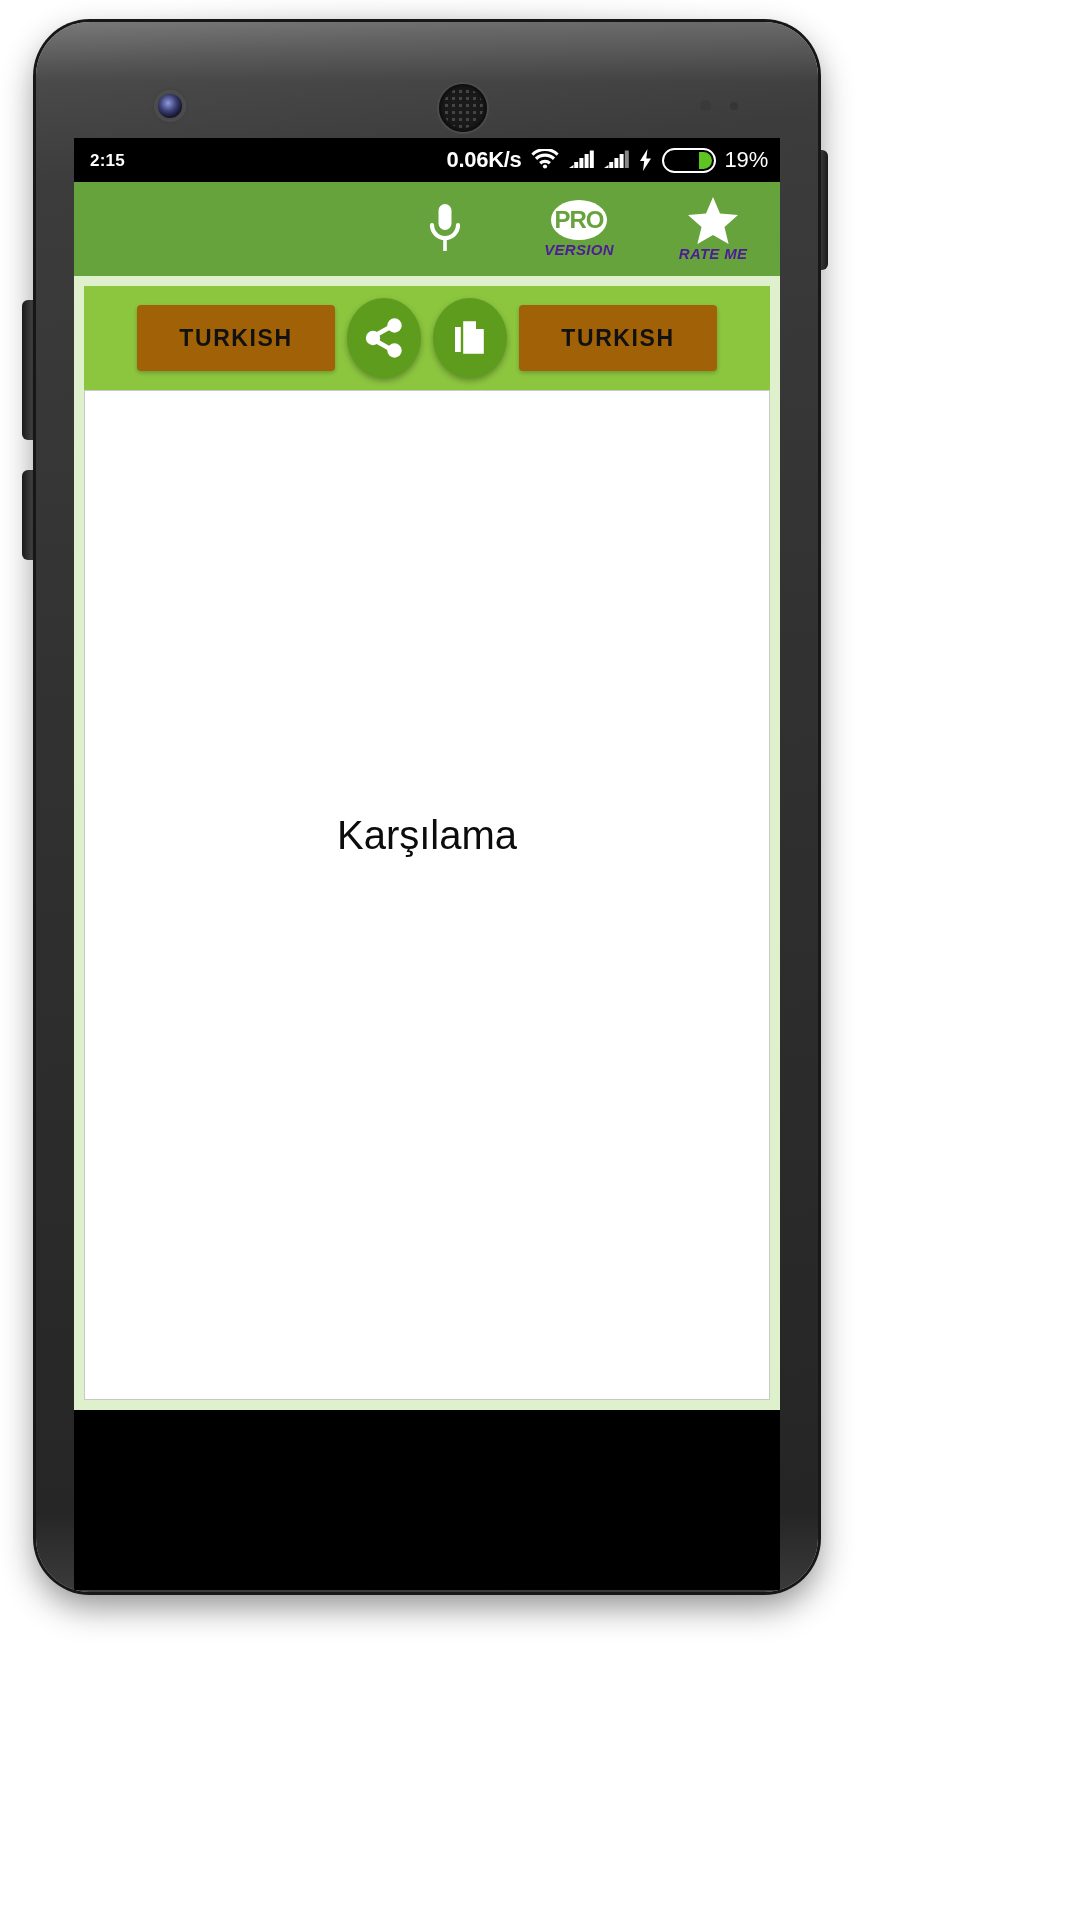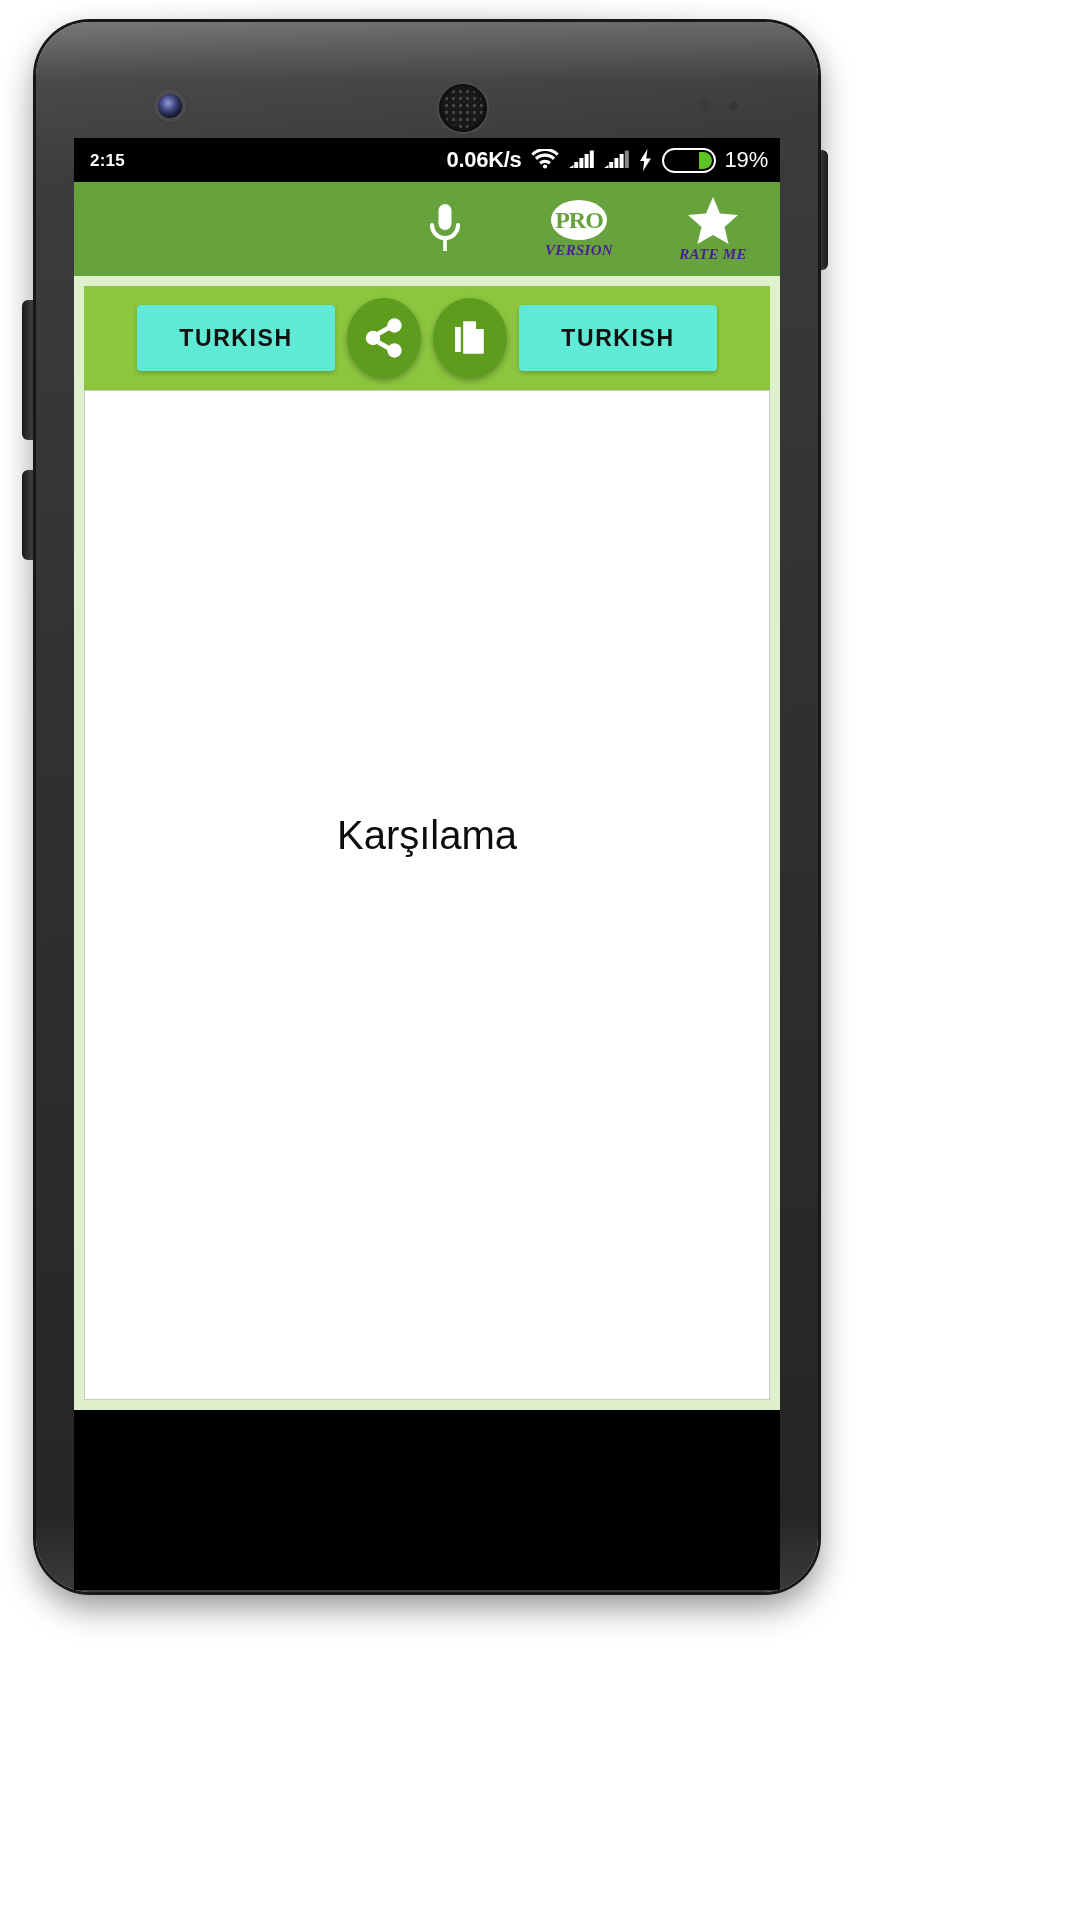--- a/index.html
+++ b/index.html
@@ -218,21 +218,20 @@
     box-sizing: border-box;
     gap: 48px;
   }
   .appbar-action {
     width: 86px;
     display: flex;
     flex-direction: column;
     align-items: center;
     justify-content: center;
     gap: 2px;
-    font-family: Liberation Serif, serif;
   }
   .mic-icon { display:block; width: 36px; height: 54px; }
   .pro-badge {
     width: 56px;
     height: 40px;
     border-radius: 50%;
     background: #ffffff;
     color: #66a33c;
     font-size: 24px;
     font-weight: bold;
@@ -299,21 +298,21 @@
     align-items: center;
     justify-content: center;
     gap: 12px;
     padding: 0 10px;
     box-sizing: border-box;
     position: relative;
   }
   .lang-btn {
     width: 198px;
     height: 66px;
-    background: #5eead4;
+    background: #a16207;
     border: none;
     border-radius: 4px;
     box-shadow: 0 2px 4px rgba(0,0,0,.22);
     color: #111111;
     font-size: 23px;
     font-weight: bold;
     letter-spacing: 1.6px;
     font-family: "Liberation Sans", sans-serif;
     display: flex;
     align-items: center;

